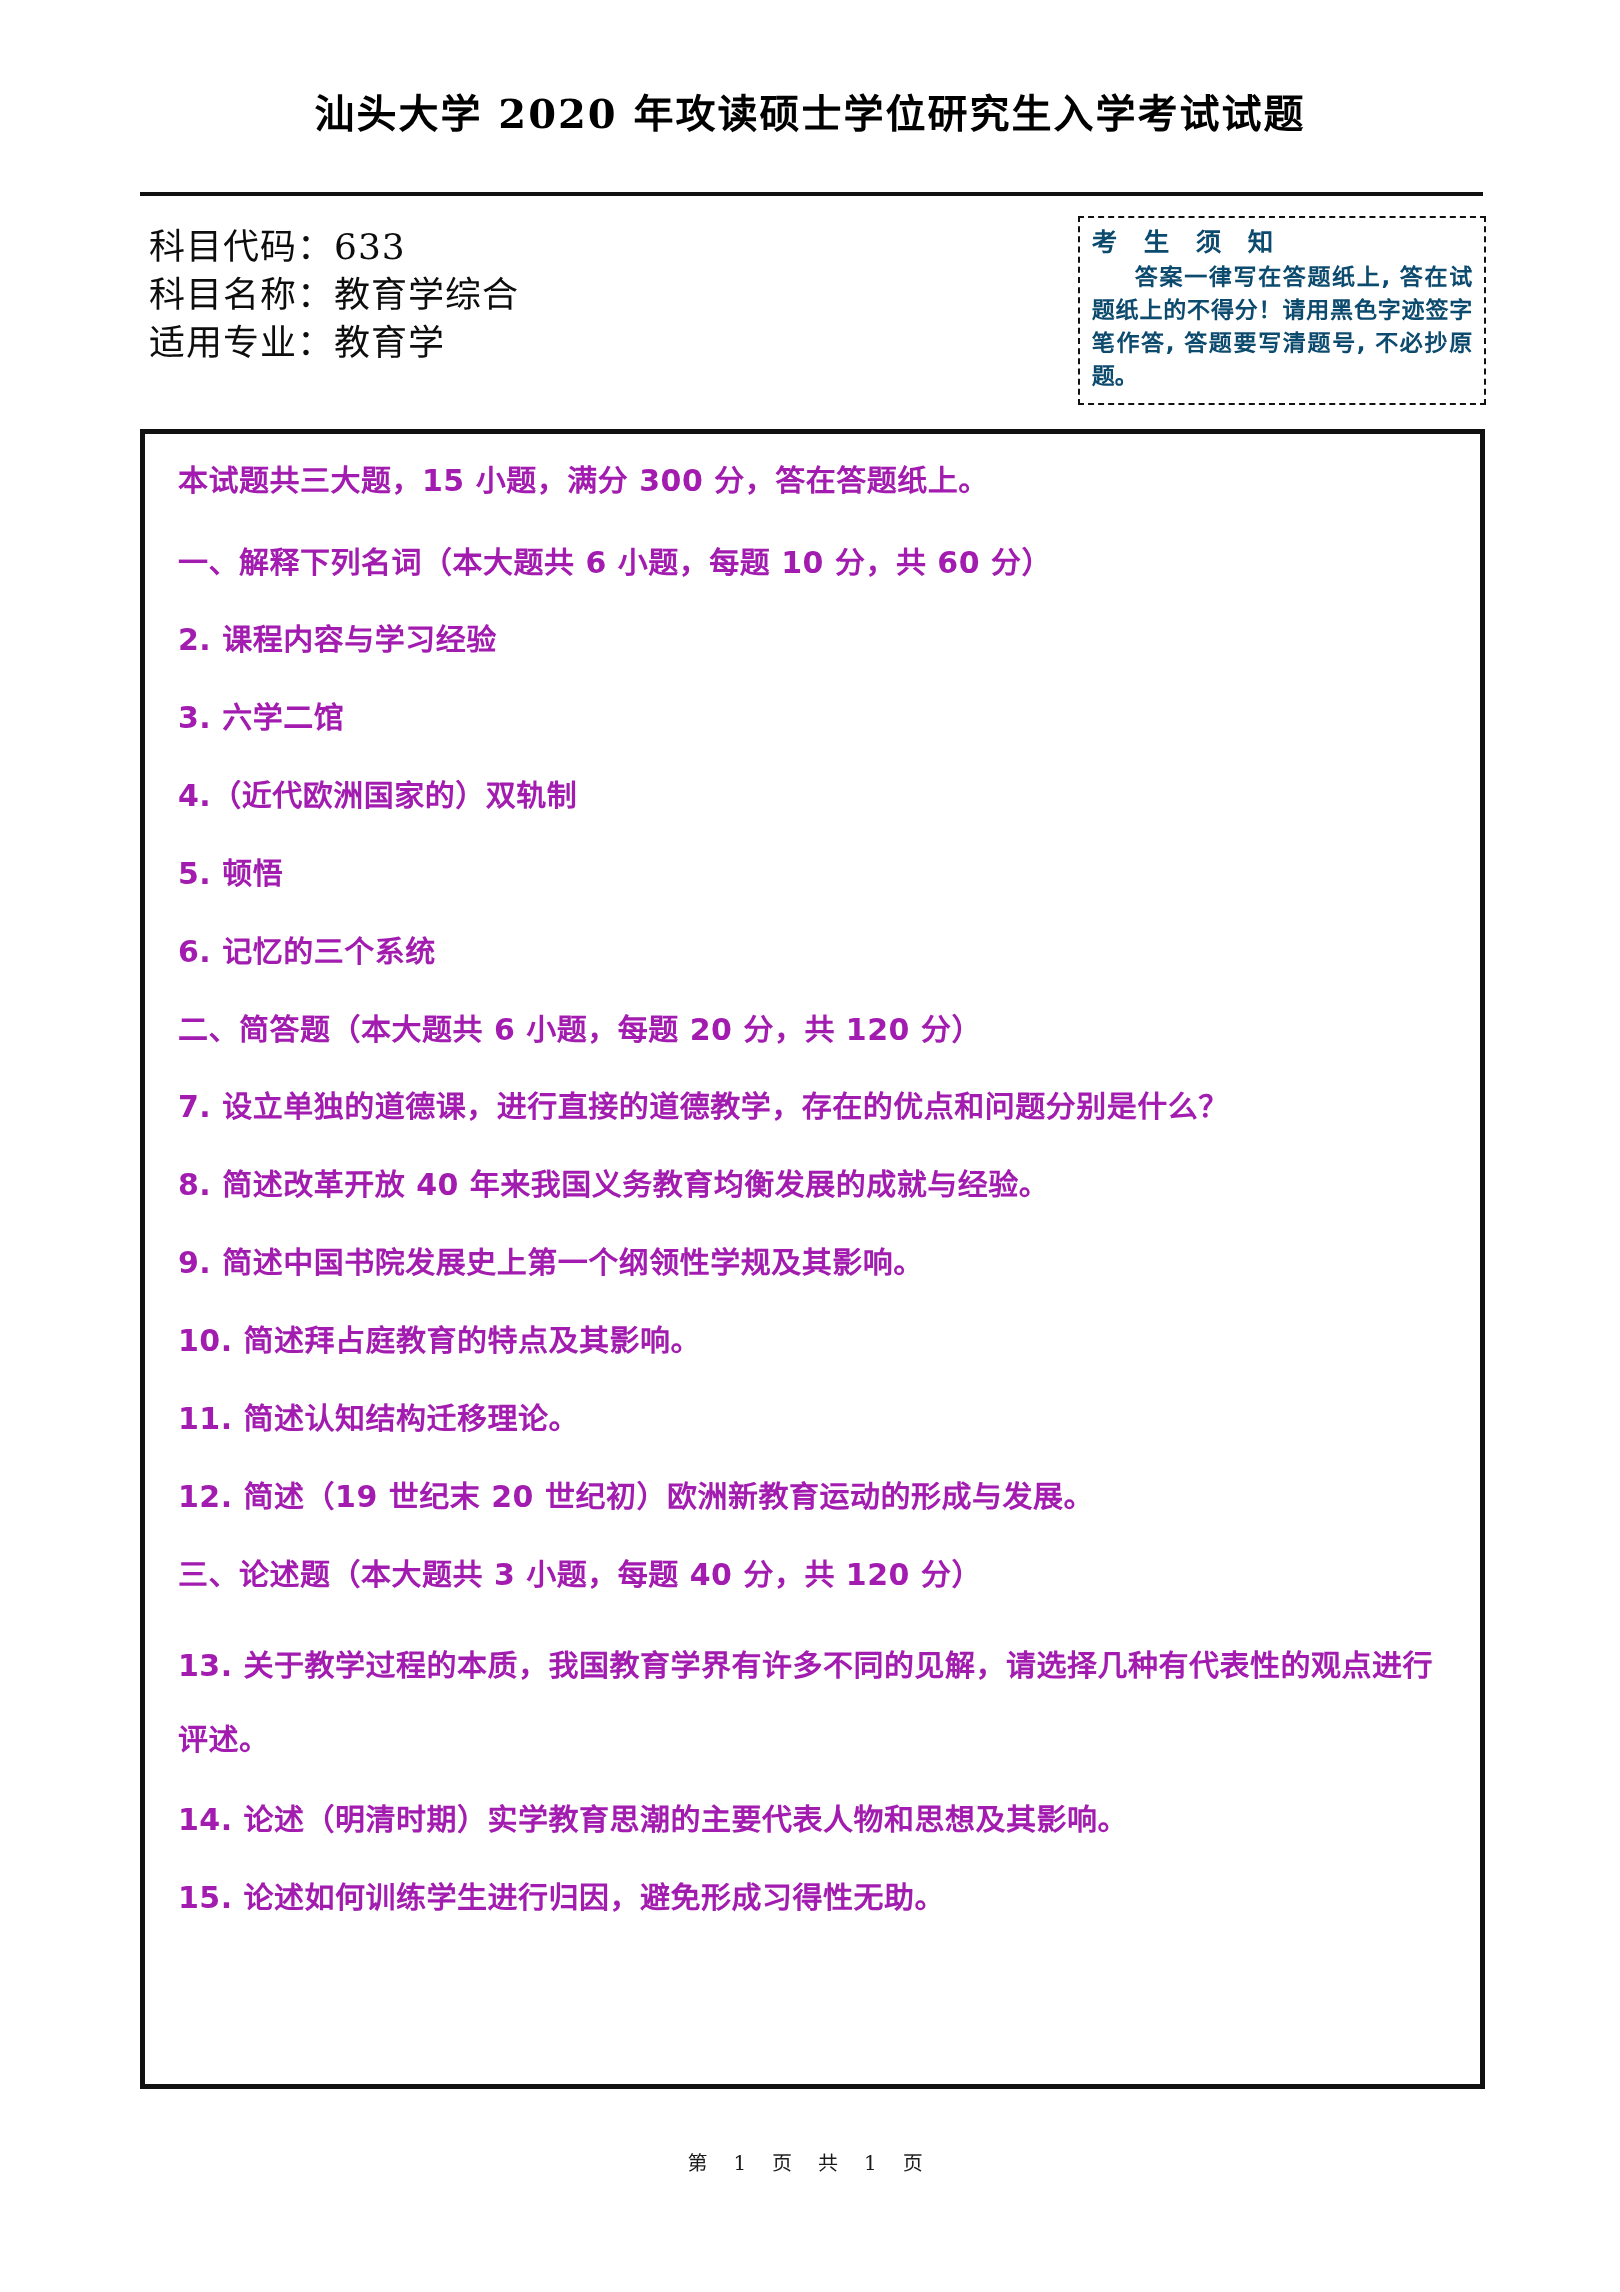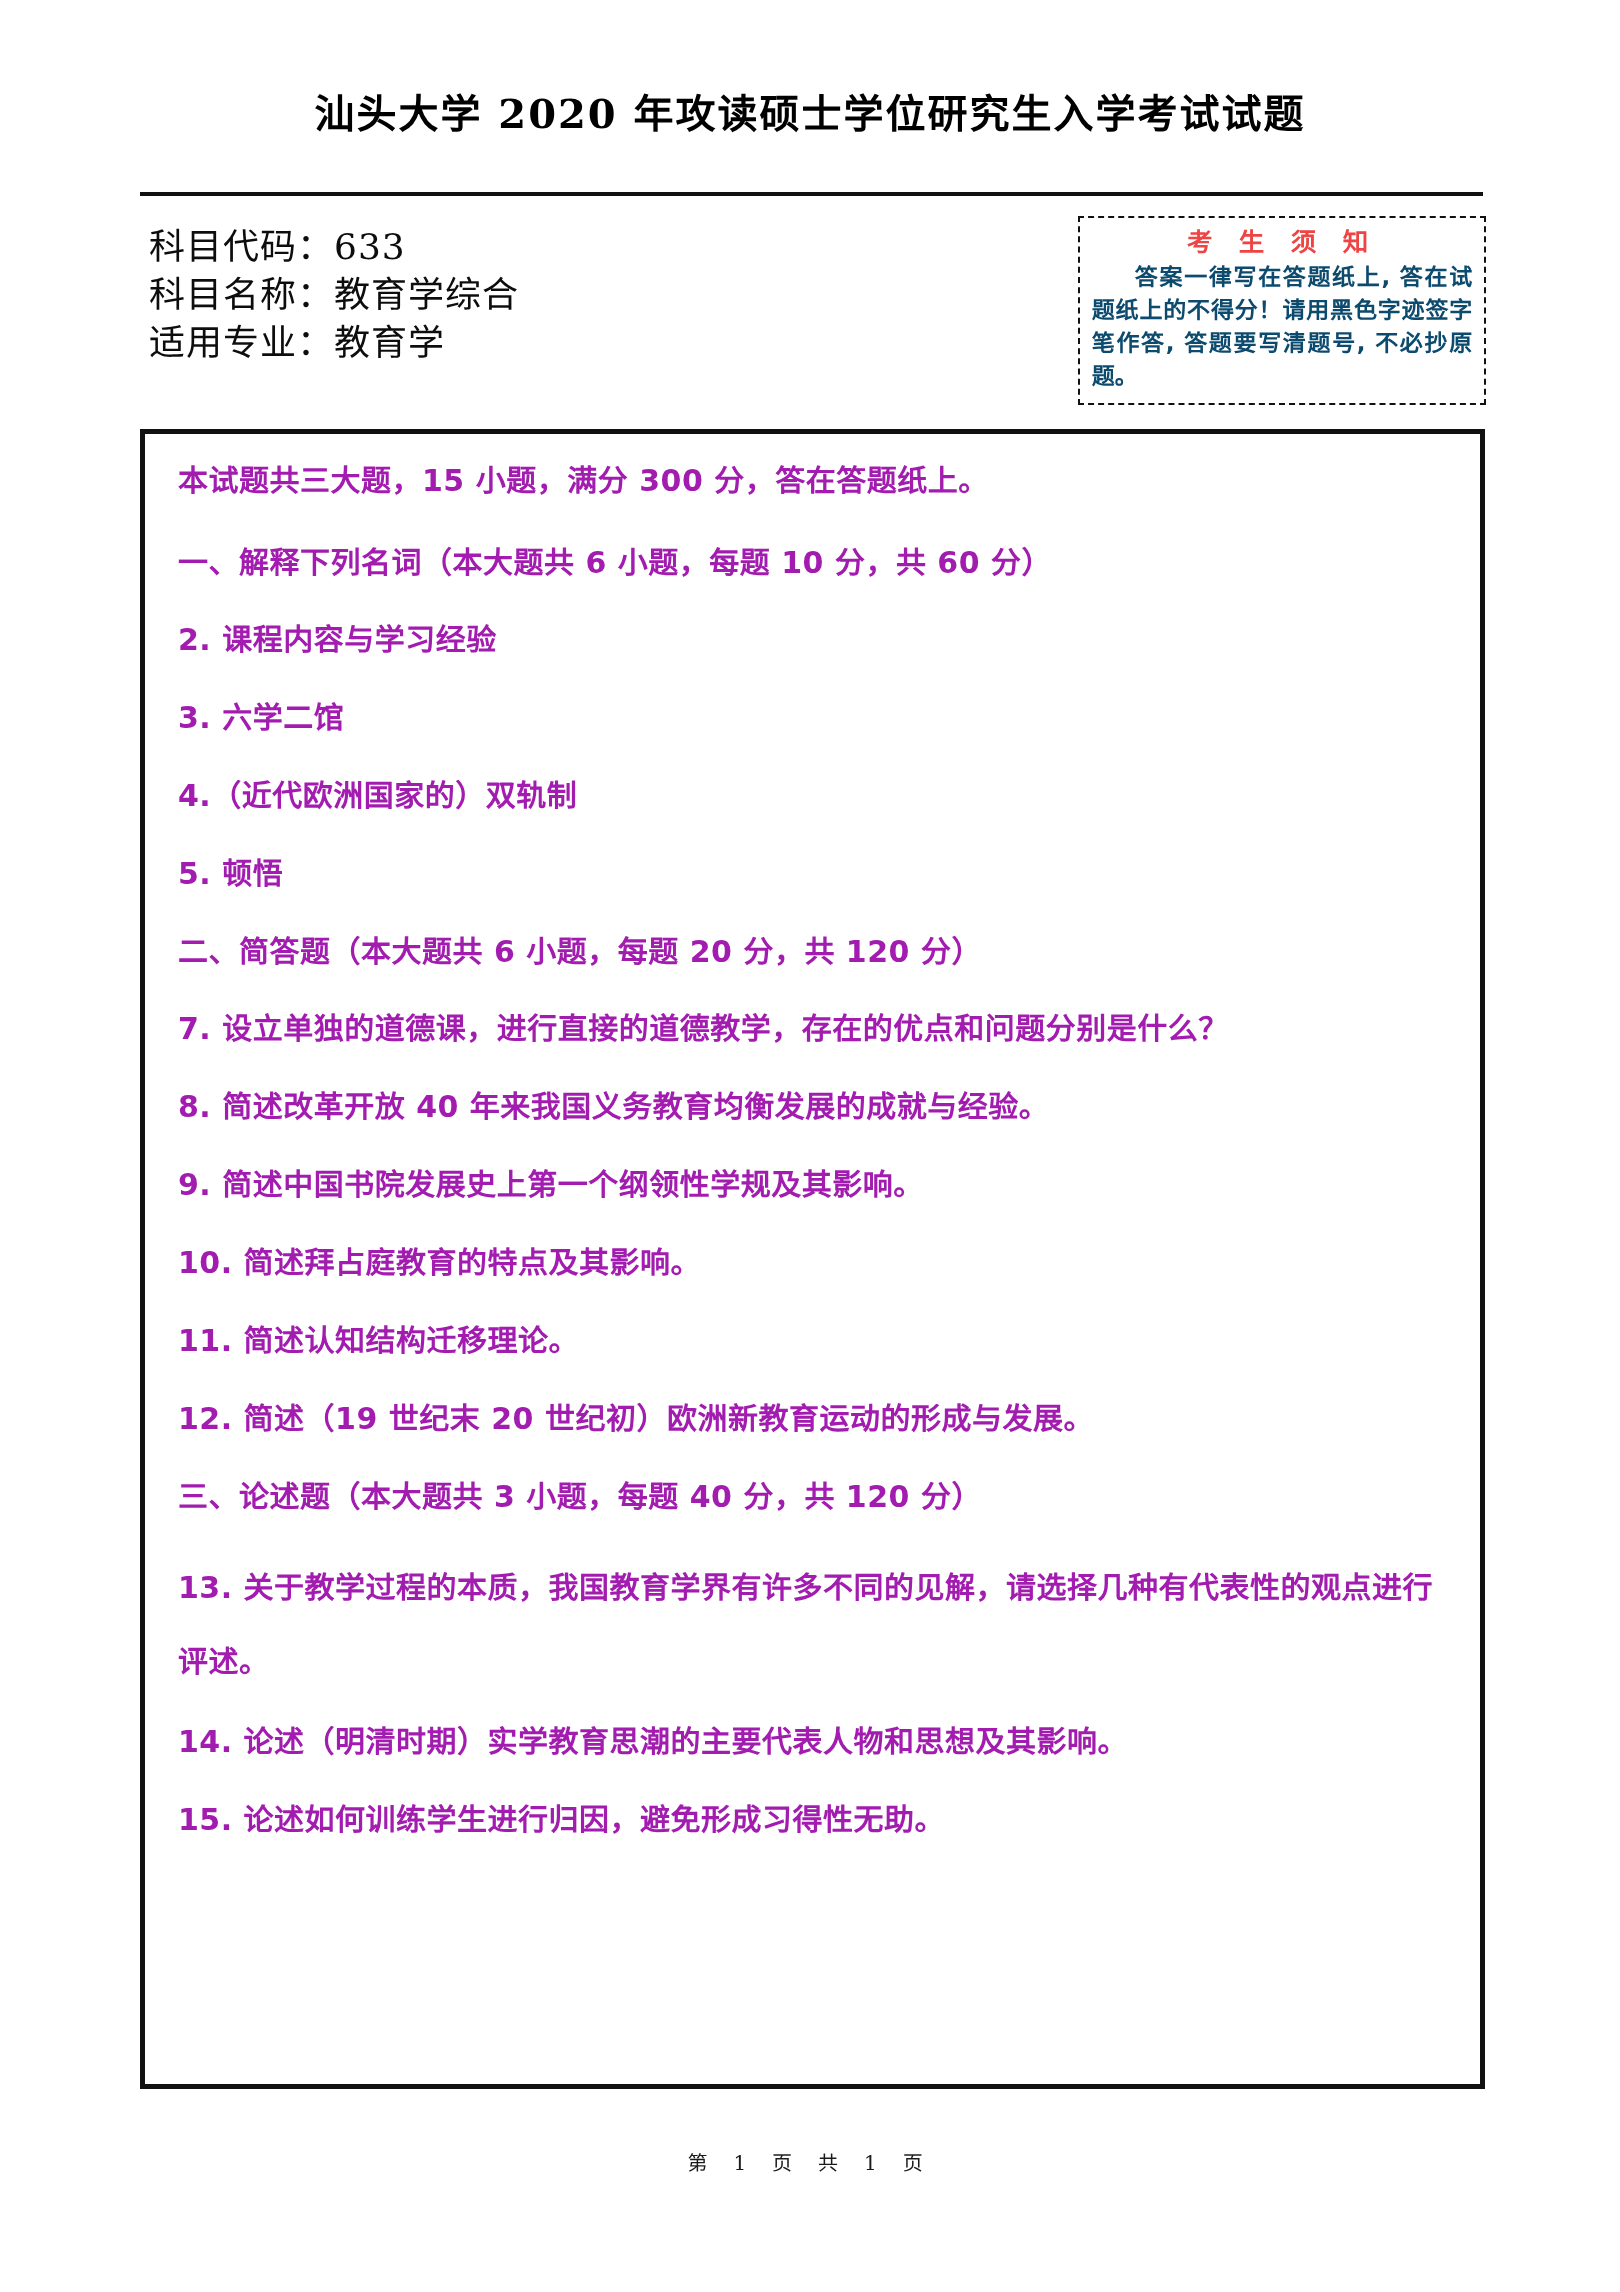--- a/index.html
+++ b/index.html
@@ -76,27 +76,27 @@
     position: absolute;
     top: 216px;
     left: 1078px;
     width: 408px;
     box-sizing: border-box;
     border: 2.9px dashed #111111;
     padding: 7.8px 11.8px 9.8px 11.8px;
     background: #ffffff;
   }
   .notice-title {
-    text-align: center;
+    text-align: left;
     font-family: "DejaVu Sans", "Liberation Sans", sans-serif;
     font-weight: 700;
     font-size: 25.5px;
     letter-spacing: 8.8px;
     line-height: 33px;
-    color: #ef4444;
+    color: #0c4a6e;
     margin-bottom: 2px;
   }
   .notice-body {
     font-family: "DejaVu Sans", "Liberation Sans", sans-serif;
     font-weight: 700;
     font-size: 23px;
     line-height: 33px;
     text-indent: 43px;
     color: #0c4a6e;
     text-align: justify;
@@ -186,20 +186,21 @@
 
   <div class="content-box">
 
     <p class="line intro">本试题共三大题，15 小题，满分 300 分，答在答题纸上。</p>
 
     <p class="line section">一、解释下列名词（本大题共 6 小题，每题 10 分，共 60 分）</p>
     <p class="line">2. 课程内容与学习经验</p>
     <p class="line">3. 六学二馆</p>
     <p class="line">4.（近代欧洲国家的）双轨制</p>
     <p class="line">5. 顿悟</p>
+    <p class="line">6. 记忆的三个系统</p>
 
     <p class="line section">二、简答题（本大题共 6 小题，每题 20 分，共 120 分）</p>
     <p class="line">7. 设立单独的道德课，进行直接的道德教学，存在的优点和问题分别是什么？</p>
     <p class="line">8. 简述改革开放 40 年来我国义务教育均衡发展的成就与经验。</p>
     <p class="line">9. 简述中国书院发展史上第一个纲领性学规及其影响。</p>
     <p class="line">10. 简述拜占庭教育的特点及其影响。</p>
     <p class="line">11. 简述认知结构迁移理论。</p>
     <p class="line">12. 简述（19 世纪末 20 世纪初）欧洲新教育运动的形成与发展。</p>
 
     <p class="line section">三、论述题（本大题共 3 小题，每题 40 分，共 120 分）</p>

